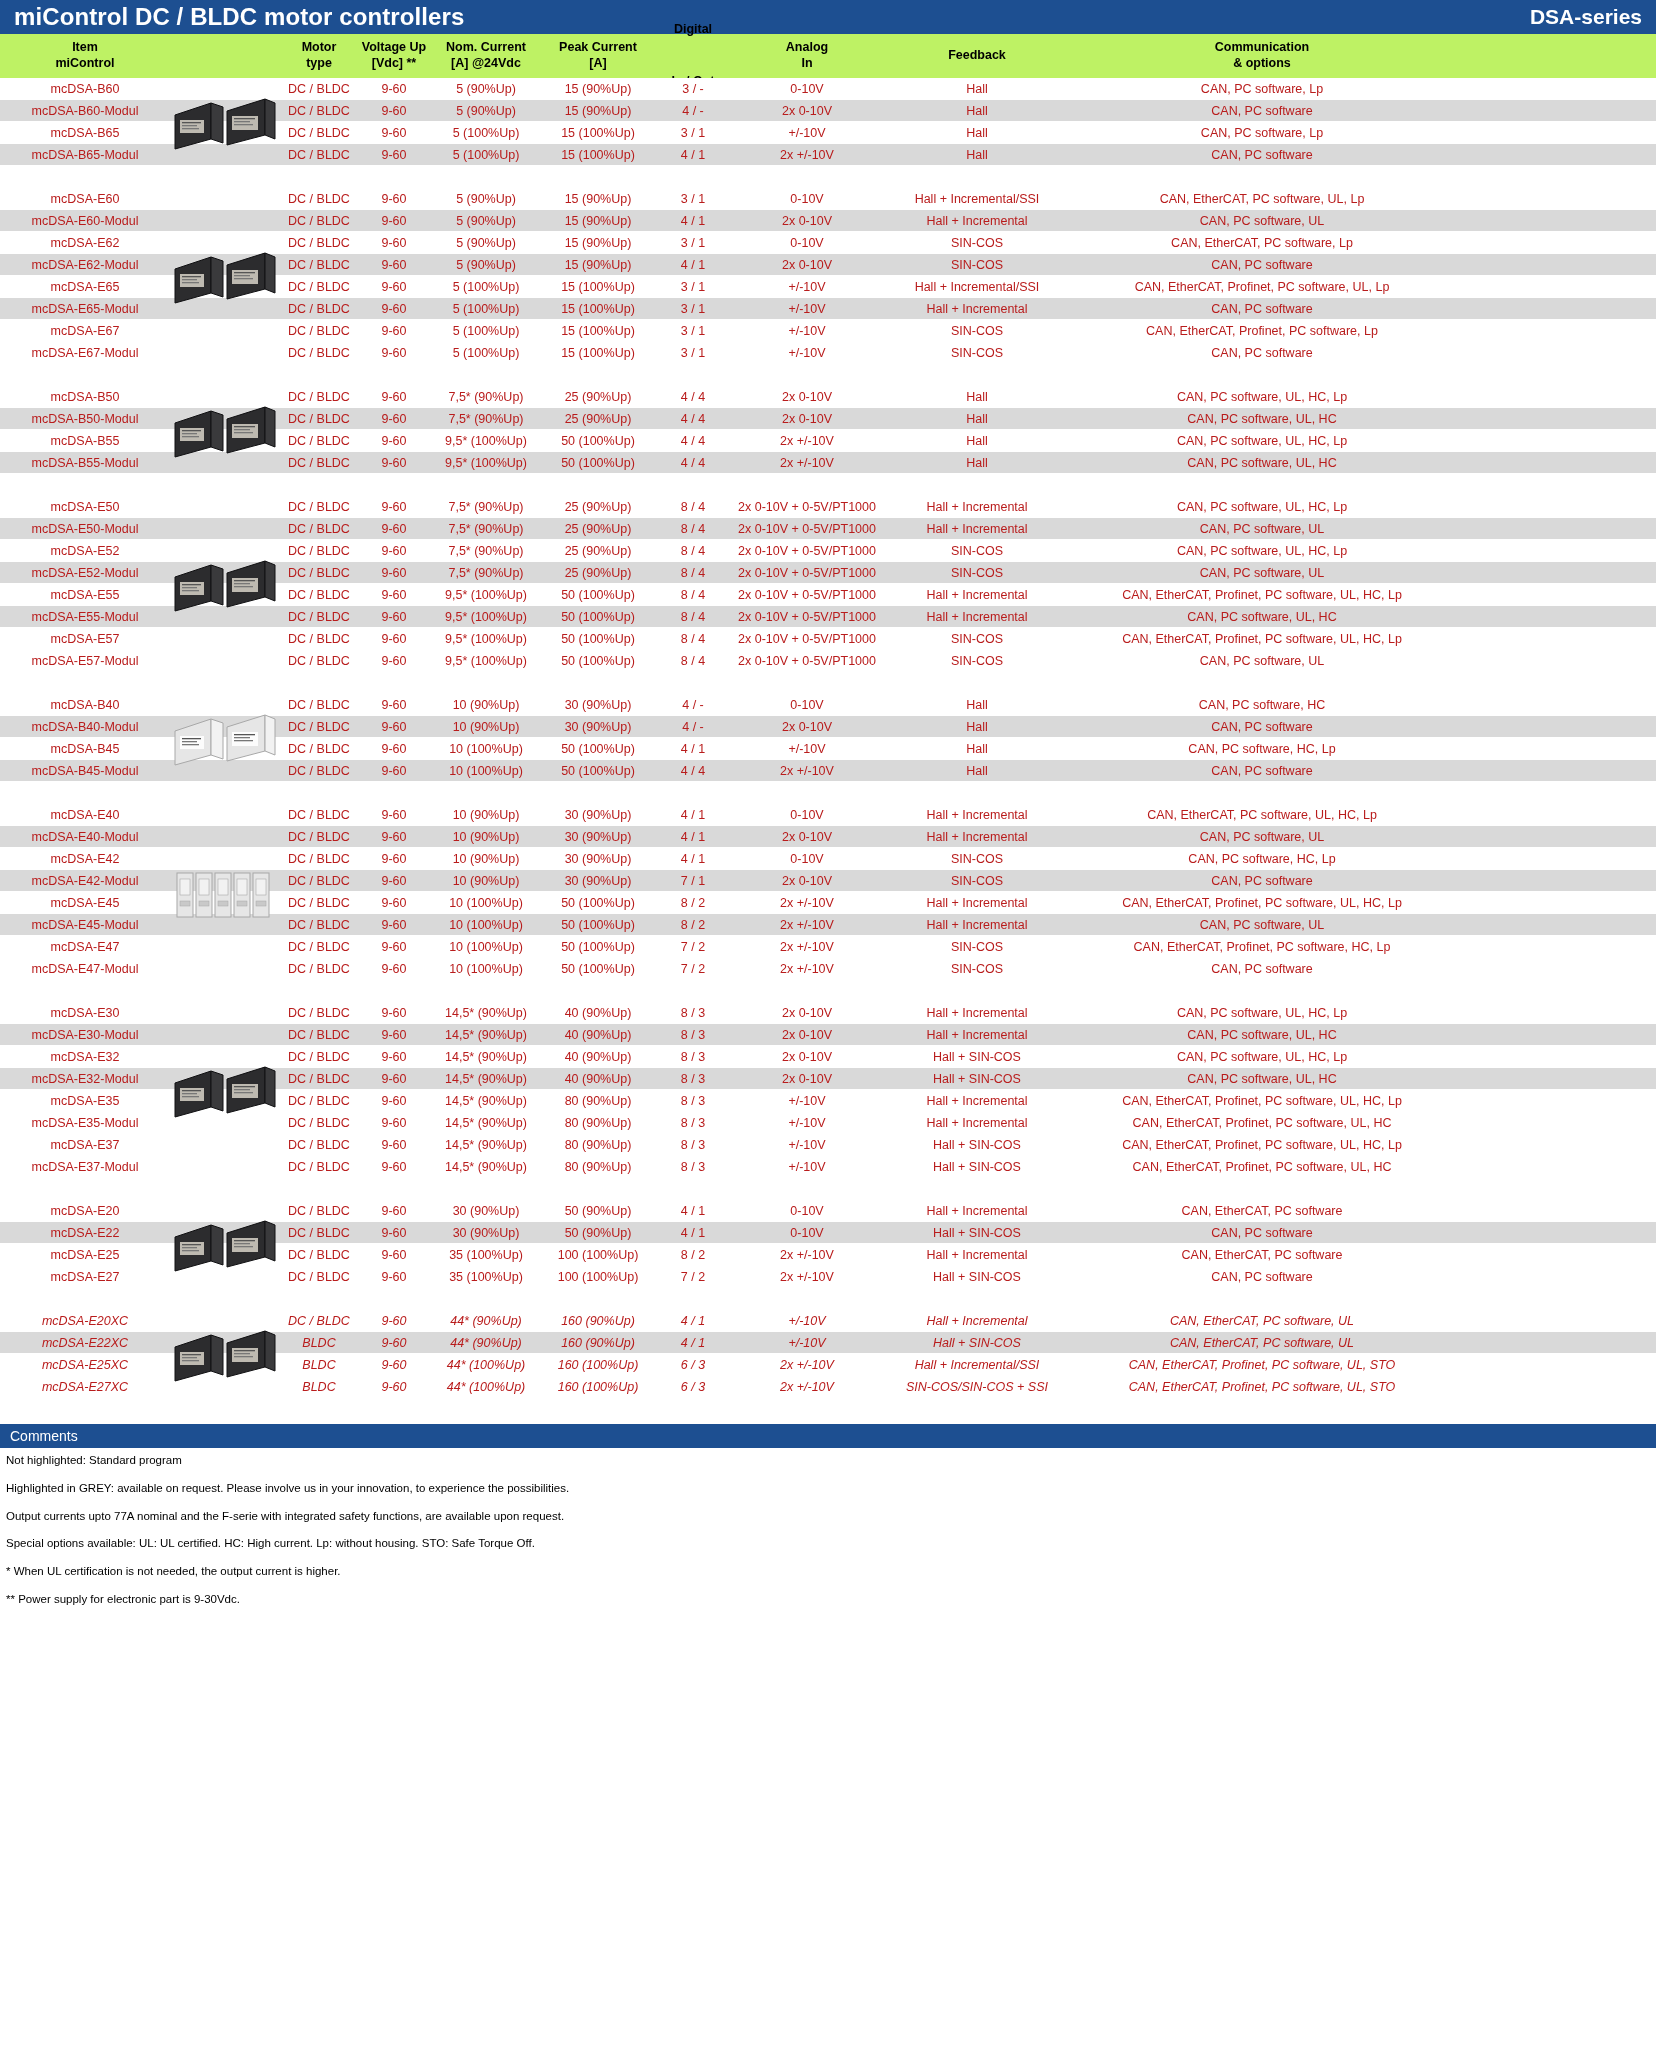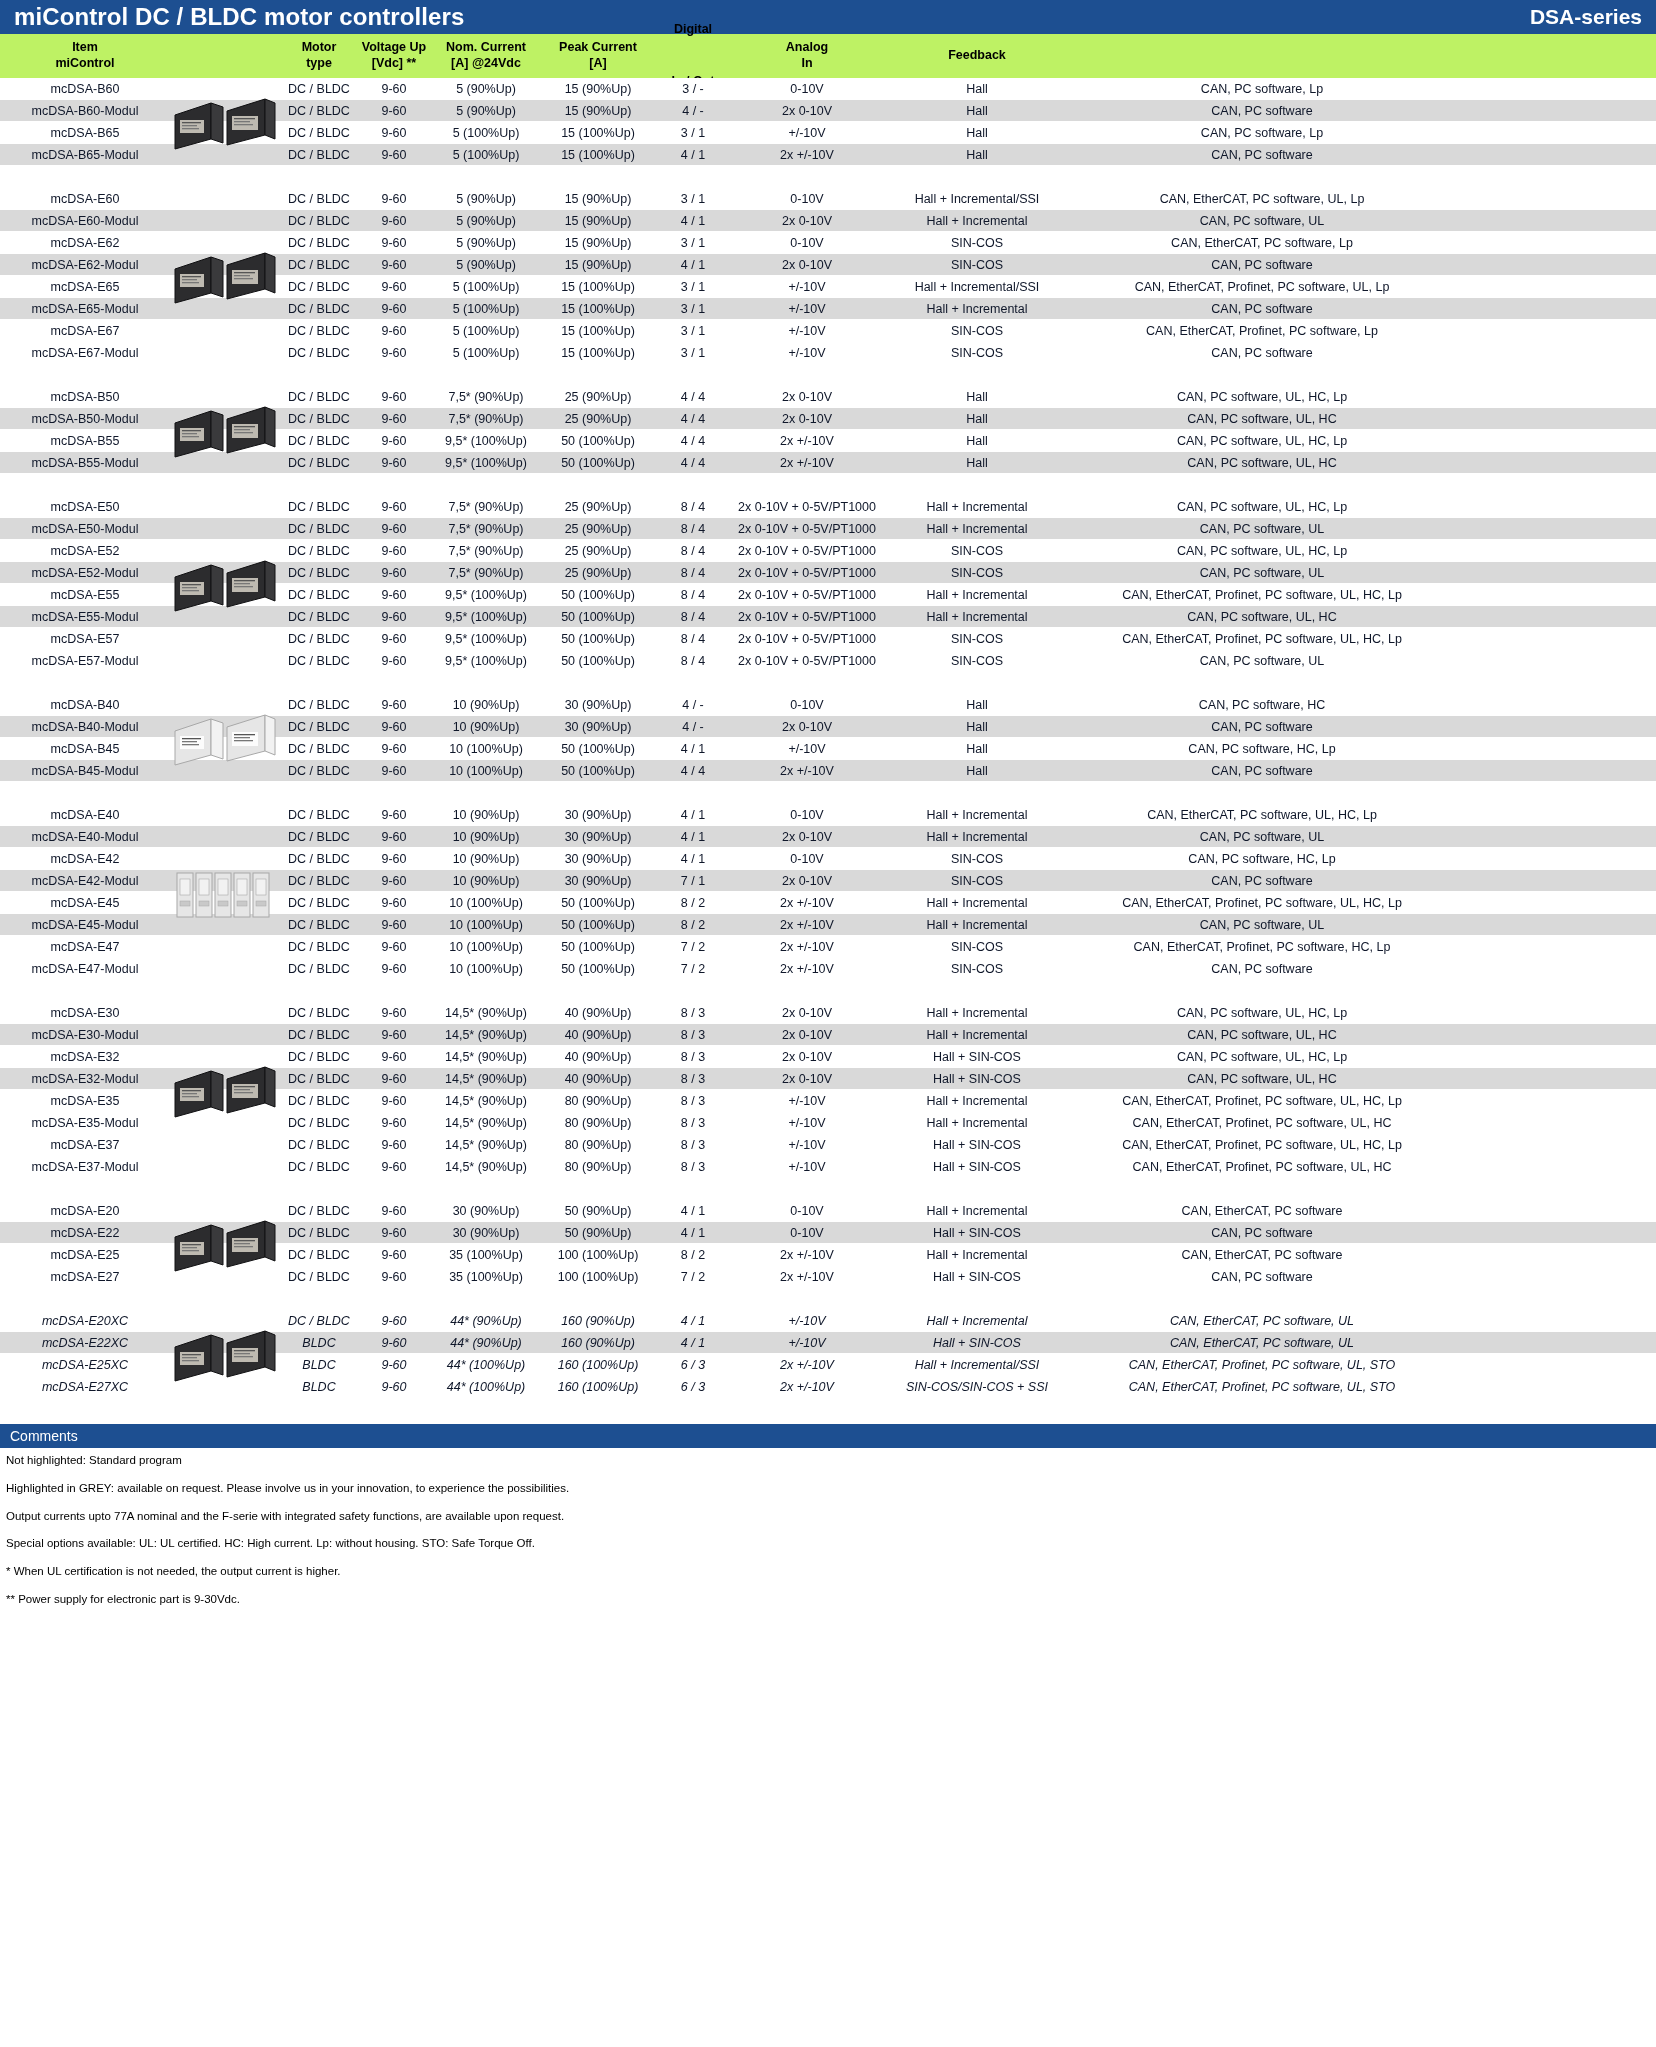--- a/index.html
+++ b/index.html
@@ -62,21 +62,21 @@
   .c-dig    { width: 78px; gap: 36px;  }
   .c-ana    { width: 150px; text-align: right; }
   .c-feed   { width: 190px; }
   .c-comm   { width: 380px; }
 
   
   .group { position: relative; }
   .row {
     display: flex;
     font-size: 12.5px;
-    color: #0f172a;
+    color: #b91c1c;
     height: 22px;
     align-items: center;
     border-bottom: 1px solid #ffffff;
   }
   .row.white  { background: #ffffff; }
   .row.grey   { background: #d9d9d9; }
   .row .cell {
     height: 100%;
     display: flex;
     align-items: center;
@@ -156,20 +156,24 @@
     <div class="cell c-dig">
       <span>Digital</span>
       <span>In / Out</span>
     </div>
     <div class="cell c-ana">
       <span>Analog</span>
       <span>In</span>
     </div>
     <div class="cell c-feed">
       <span>Feedback</span>
+    </div>
+    <div class="cell c-comm">
+      <span>Communication</span>
+      <span>&amp; options</span>
     </div>
   </div>
 
   <div id="table-body">
       <div class="group" style="position: relative;">
         <div class="row white">
           <div class="cell c-item item">mcDSA-B60</div>
           <div class="cell c-img"></div>
           <div class="cell c-motor">DC / BLDC</div>
           <div class="cell c-volt">9-60</div>

